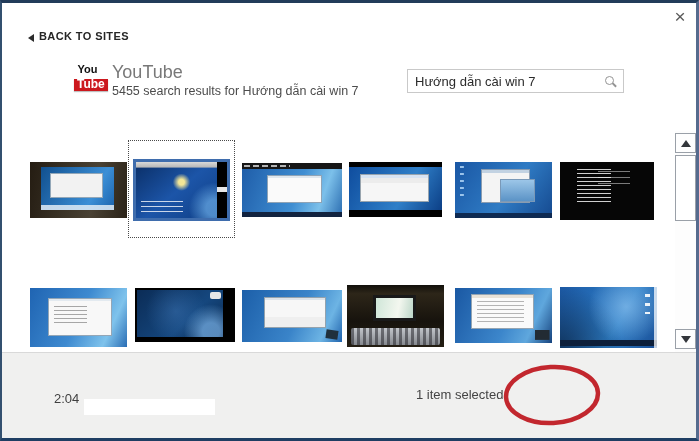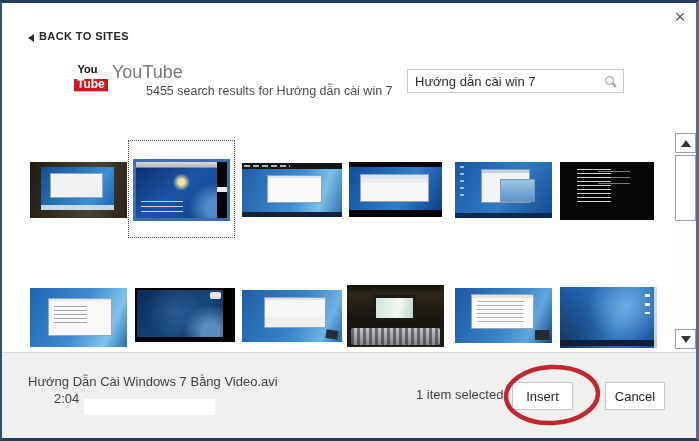--- a/index.html
+++ b/index.html
@@ -22,21 +22,21 @@
   .back-arrow { width:0; height:0; border-top:4px solid transparent; border-bottom:4px solid transparent;
                 border-right:6px solid #2b2b2b; }
   .back-label { font-size:11px; font-weight:bold; color:#262626; letter-spacing:.4px; }
 
   .yt-logo { position:absolute; left:74px; top:64px; width:27px; text-align:center; }
   .yt-you { font-size:11px; font-weight:bold; color:#0f0f0f; line-height:10px; }
   .yt-tube { display:inline-block; background:#cc181e; color:#fff; font-size:12px; font-weight:bold;
              border-radius:0; padding:1px 3px 2px; line-height:9px; box-shadow:0 1px 1px rgba(0,0,0,.25); }
 
   .provider-title { position:absolute; left:112px; top:62px; font-size:18px; color:#787878; }
-  .results-text  { position:absolute; left:112px; top:84px; font-size:12.5px; color:#4c4c4c;margin-left:34px; }
+  .results-text  { position:absolute; left:112px; top:84px; font-size:12.5px; color:#4c4c4c; }
 
   .search-box { position:absolute; left:407px; top:69px; width:217px; height:24px;
                 background:#fff; border:1px solid #c9c9c9; }
   .search-input { position:absolute; inset:0; border:0; outline:none; background:transparent;
                   font-family:inherit; font-size:13px; color:#2b2b2b; padding:0 26px 0 7px; }
   .search-icon { position:absolute; right:9px; top:6px; width:9px; height:9px;
                  border:1.5px solid #949494; border-radius:50%; cursor:pointer; }
   .search-icon::after { content:''; position:absolute; width:5px; height:1.5px; background:#949494;
                         right:-4px; bottom:-1px; transform:rotate(45deg); }
 
@@ -228,25 +228,22 @@
   <div class="sb-btn sb-up">
     <span class="tri-up"></span>
   </div>
   <div class="sb-thumb"></div>
   <div class="sb-btn sb-down">
     <span class="tri-down"></span>
   </div>
 </div>
 
 <div class="footer">
-  <div class="video-title">Hướng Dẫn Cài Windows 7 Bằng Video.avi</div>
   <div class="video-duration">2:04</div>
   <div class="redaction"></div>
   <div class="status-text">1 item selected.</div>
-  <button class="btn btn-insert">Insert</button>
-  <button class="btn btn-cancel">Cancel</button>
 </div>
 
 <svg class="annotation" viewBox="0 0 102 66">
   <ellipse cx="51" cy="32" rx="46" ry="28" fill="none" stroke-width="4.5" transform="rotate(-3 51 32)" stroke="#c2272e"></ellipse>
 </svg>
 
 <div class="frame"></div>
 
 </body></html>

